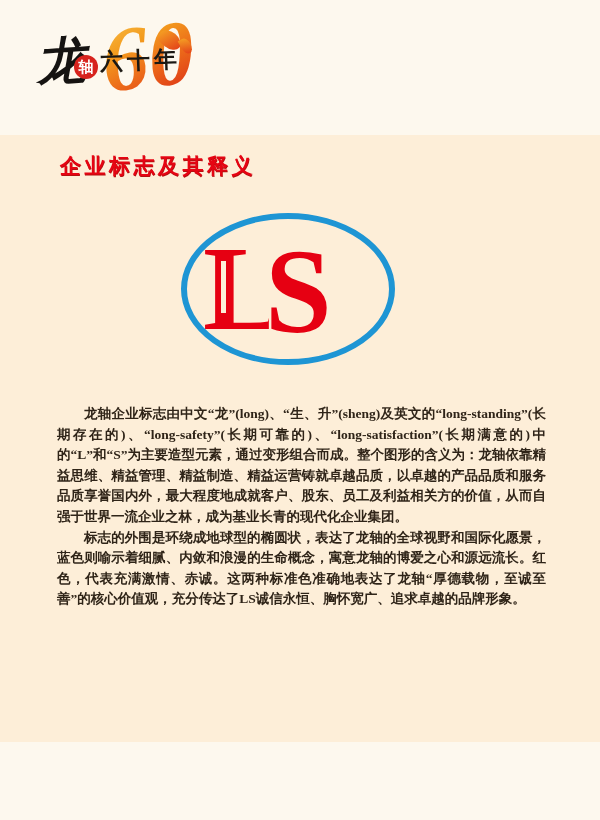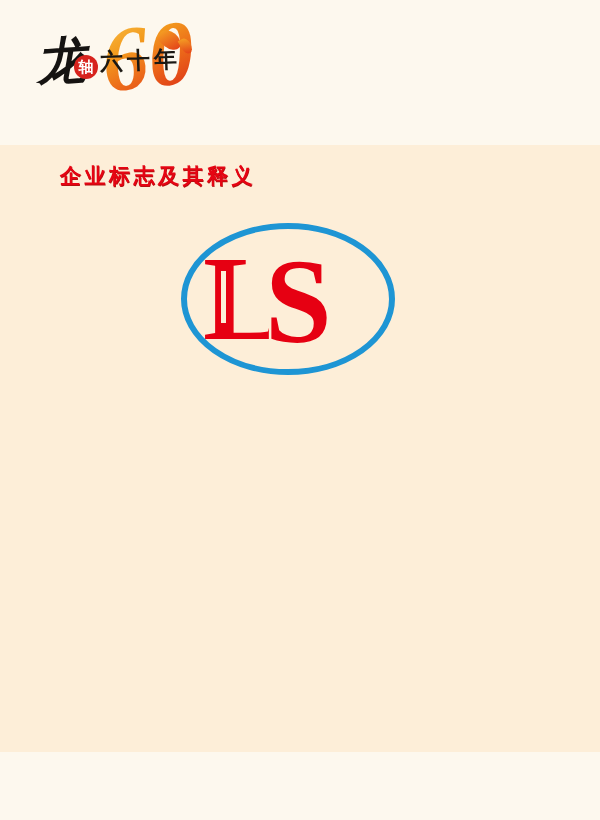--- a/index.html
+++ b/index.html
@@ -47,21 +47,21 @@
   .flame {
     position: absolute; z-index: 2;
     background: linear-gradient(200deg, #f6a524, #e23c18);
     border-radius: 0 50% 50% 50%;
     transform: rotate(-50deg);
   }
   .flame-1 { left: 126px; top: 4px;  width: 16px; height: 24px; }
   .flame-2 { left: 145px; top: 14px; width: 10px; height: 16px; transform: rotate(-30deg); }
   
   .panel {
-    position: absolute; left: 0; top: 145px; width: 600px; height: 607px;
+    position: absolute; left: 0; top: 135px; width: 600px; height: 607px;
     background: #fdeed8;
     padding-left: 40px;
   }
   .page-title {
     position: absolute; left: 60px; top: 17px;
     font-family: "Liberation Sans", sans-serif;
     font-size: 21px; font-weight: bold; color: #e60413;
     letter-spacing: 3.5px;
     text-shadow: 0.6px 0.8px 0 #b50f0f;
   }
@@ -94,16 +94,18 @@
 
     <svg class="ls-logo" viewBox="0 0 230 160" xmlns="http://www.w3.org/2000/svg">
       <ellipse cx="115" cy="80" rx="104" ry="73" fill="none" stroke="#1e95d4" stroke-width="6"></ellipse>
       <text x="30" y="120" font-family="Liberation Serif, serif" font-weight="bold" font-size="120" fill="#e60012">L</text>
 
       <rect x="48" y="52" width="5" height="52" fill="#fdeed8"></rect>
       <text x="92" y="123" font-family="Liberation Serif, serif" font-weight="bold" font-size="120" fill="#e60012" stroke="#fdeed8" stroke-width="5" paint-order="stroke">S</text>
     </svg>
 
     <div class="body-text">
+      <p>龙轴企业标志由中文“龙”(long)、“生、升”(sheng)及英文的“long-standing”(长期存在的)、“long-safety”(长期可靠的)、“long-satisfaction”(长期满意的)中的“L”和“S”为主要造型元素，通过变形组合而成。整个图形的含义为：龙轴依靠精益思维、精益管理、精益制造、精益运营铸就卓越品质，以卓越的产品品质和服务品质享誉国内外，最大程度地成就客户、股东、员工及利益相关方的价值，从而自强于世界一流企业之林，成为基业长青的现代化企业集团。</p>
+      <p>标志的外围是环绕成地球型的椭圆状，表达了龙轴的全球视野和国际化愿景，蓝色则喻示着细腻、内敛和浪漫的生命概念，寓意龙轴的博爱之心和源远流长。红色，代表充满激情、赤诚。这两种标准色准确地表达了龙轴“厚德载物，至诚至善”的核心价值观，充分传达了LS诚信永恒、胸怀宽广、追求卓越的品牌形象。</p>
     </div>
 
   </div>
 </div>
 
 </body></html>

